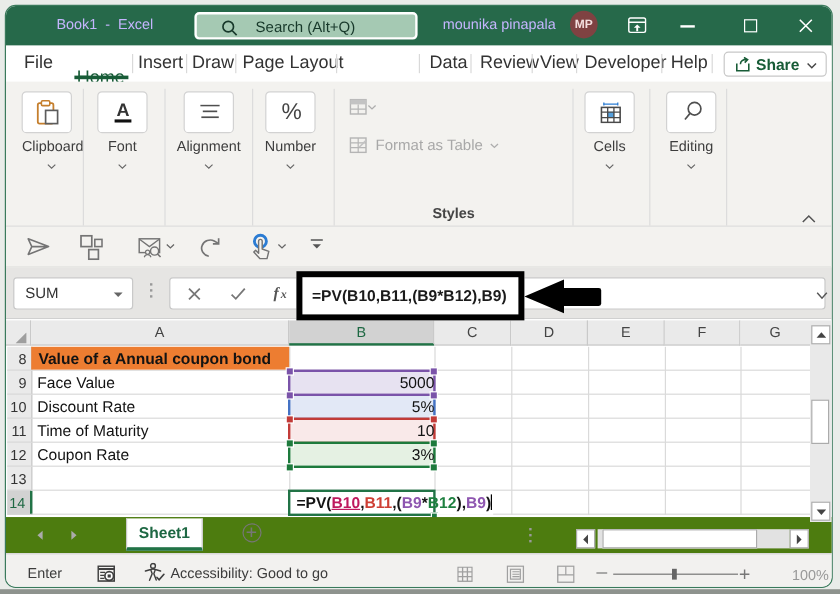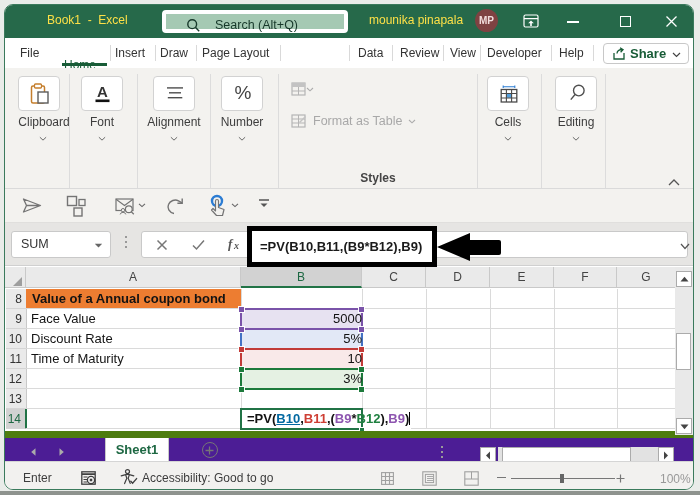--- a/index.html
+++ b/index.html
@@ -5,28 +5,28 @@
   * { margin:0; padding:0; box-sizing:border-box; }
   html,body { width:700px; height:495px; }
   body { font-family:"Liberation Sans", sans-serif; overflow:hidden; }
   .page { position:relative; width:700px; height:495px; background:#e9ece9; overflow:hidden; }
   .win { position:absolute; left:4px; top:4px; width:690px; height:486px; border-radius:9px;
          background:#fff; border:1px solid #3a7a5c; overflow:hidden; }
   .abs { position:absolute; }
 
   
   .titlebar { position:absolute; left:0; top:0; width:690px; height:33px; background:#26694a; }
-  .tb-text { position:absolute; color:#fde047; font-size:12px; line-height:30px; }
+  .tb-text { position:absolute; color:#c4b5fd; font-size:12px; line-height:30px; }
   .searchbox { position:absolute; left:157px; top:5px; width:186px; height:23px; background:#a5c9b3;
-               border:4px solid #ffffff; border-radius:4px;text-decoration:underline; }
+               border:2px solid #ffffff; border-radius:4px;text-decoration:underline; }
   .searchbox span { position:absolute; left:49px; top:4px; font-size:12.5px; color:#17382a; }
 
   
   .tabrow { position:absolute; left:0; top:33px; width:690px; height:30px; background:#ffffff; }
-  .rtab { position:absolute; top:0; height:30px; line-height:30px; font-size:12px; color:#333; }
+  .rtab { position:absolute; top:0; height:30px; line-height:30px; font-size:15px; color:#333; }
   .rtab-sep { position:absolute; top:7px; width:1px; height:16px; background:#d9d9d9; }
 
   
   .ribbon { position:absolute; left:0; top:63px; width:690px; height:121px; background:#f3f2ef; border-bottom:1px solid #dadada; }
   .rgroup-box { position:absolute; width:42px; height:35px; background:#fff; border:1px solid #d2d2d2; border-radius:4px; }
   .rgroup-label { position:absolute; font-size:12px; color:#3d3d3d; text-align:center; }
   .chev { position:absolute; width:8px; height:8px; }
   .vsep { position:absolute; width:1px; background:#dcdcdc; }
 
   
@@ -44,28 +44,28 @@
   
   .grid { position:absolute; left:0; top:261px; width:690px; height:165px; background:#fff; }
   .colhead { position:absolute; top:1px; height:21px; background:#eaeaea; border-right:1px solid #c9c9c9; border-bottom:1px solid #c9c9c9;
              font-size:12px; color:#444; text-align:center; line-height:21px; }
   .rowhead { position:absolute; left:1px; width:21px; height:20px; background:#eaeaea; border-right:1px solid #c9c9c9; border-bottom:1px solid #d5d5d5;
              font-size:12px; color:#333; text-align:right; padding-right:4px; line-height:20px; }
   .gl { position:absolute; width:1px; background:#dadada; }
   .ctext { position:absolute; font-size:13px; color:#131313; line-height:20px; white-space:nowrap; }
 
   
-  .tabbar { position:absolute; left:0; top:426px; width:690px; height:30px; background:#4c1d95; border-top:7px solid #4d7c0f; }
+  .tabbar { position:absolute; left:0; top:426px; width:690px; height:30px; background:#4d7c0f; border-top:1px solid #4d7c0f; }
 
   
   .status { position:absolute; left:0; top:456px; width:690px; height:29px; background:#f2f1ef; border-top:1px solid #d5d5d5; }
   .st-text { position:absolute; font-size:12px; color:#3c3c3c; }
   .hdl { position:absolute; width:5px; height:5px; box-shadow:0 0 0 1px rgba(255,255,255,0.95); }
   .fml { font-weight:600; }
-  .fml .cb { color:#0369a1;text-decoration:underline; } .fml .cr { color:#ce3f34; } .fml .cp { color:#8e56b0; } .fml .cg { color:#1f8040; }
+  .fml .cb { color:#be185d;text-decoration:underline; } .fml .cr { color:#ce3f34; } .fml .cp { color:#8e56b0; } .fml .cg { color:#1f8040; }
   .cursor { display:inline-block; width:1px; height:13px; background:#000; vertical-align:-2px; }
   .sbtn { position:absolute; width:16px; height:16px; background:#fff; border:1px solid #ababab; }
 </style>
 </head>
 <body>
 <div class="page">
     <div class="abs" style="left:0;top:491px;width:700px;height:4px;background:#8e938e;z-index:9;"></div>
   <div class="win">
 
     <div class="titlebar">
@@ -346,20 +346,21 @@
       <div class="gl" style="left:485px;top:23px;height:140px;"></div>
       <div class="gl" style="left:549px;top:23px;height:140px;"></div>
       <div class="gl" style="left:612px;top:23px;height:140px;"></div>
 
       <div class="abs" style="left:21px;top:23px;width:215px;height:19px;background:#ed7d31;"></div>
       <div class="ctext" style="left:27px;top:23px;font-weight:bold;">Value of a Annual coupon bond</div>
 
       <div class="ctext" style="left:26px;top:43px;">Face Value</div>
       <div class="ctext" style="left:26px;top:63px;">Discount Rate</div>
       <div class="ctext" style="left:26px;top:83px;">Time of Maturity</div>
+      <div class="ctext" style="left:26px;top:103px;">Coupon Rate</div>
 
       <div class="abs" style="left:235px;top:62px;width:123px;height:22px;background:#e2e8f6;border:2px solid #4472c4;"></div>
       <div class="abs" style="left:235px;top:82px;width:123px;height:22px;background:#f9e9e9;border:2px solid #c23b38;"></div>
       <div class="abs" style="left:235px;top:102px;width:123px;height:22px;background:#e5f1e3;border:2px solid #1d7a3c;"></div>
       <div class="abs" style="left:235px;top:42px;width:123px;height:22px;background:#e7e2f1;border:2px solid #7a53a9;"></div>
 
       <div class="hdl" style="left:234px;top:41px;background:#7a53a9;"></div>
         <div class="hdl" style="left:354px;top:41px;background:#7a53a9;"></div>
       <div class="hdl" style="left:234px;top:61px;background:#7a53a9;"></div>
         <div class="hdl" style="left:354px;top:61px;background:#7a53a9;"></div>

